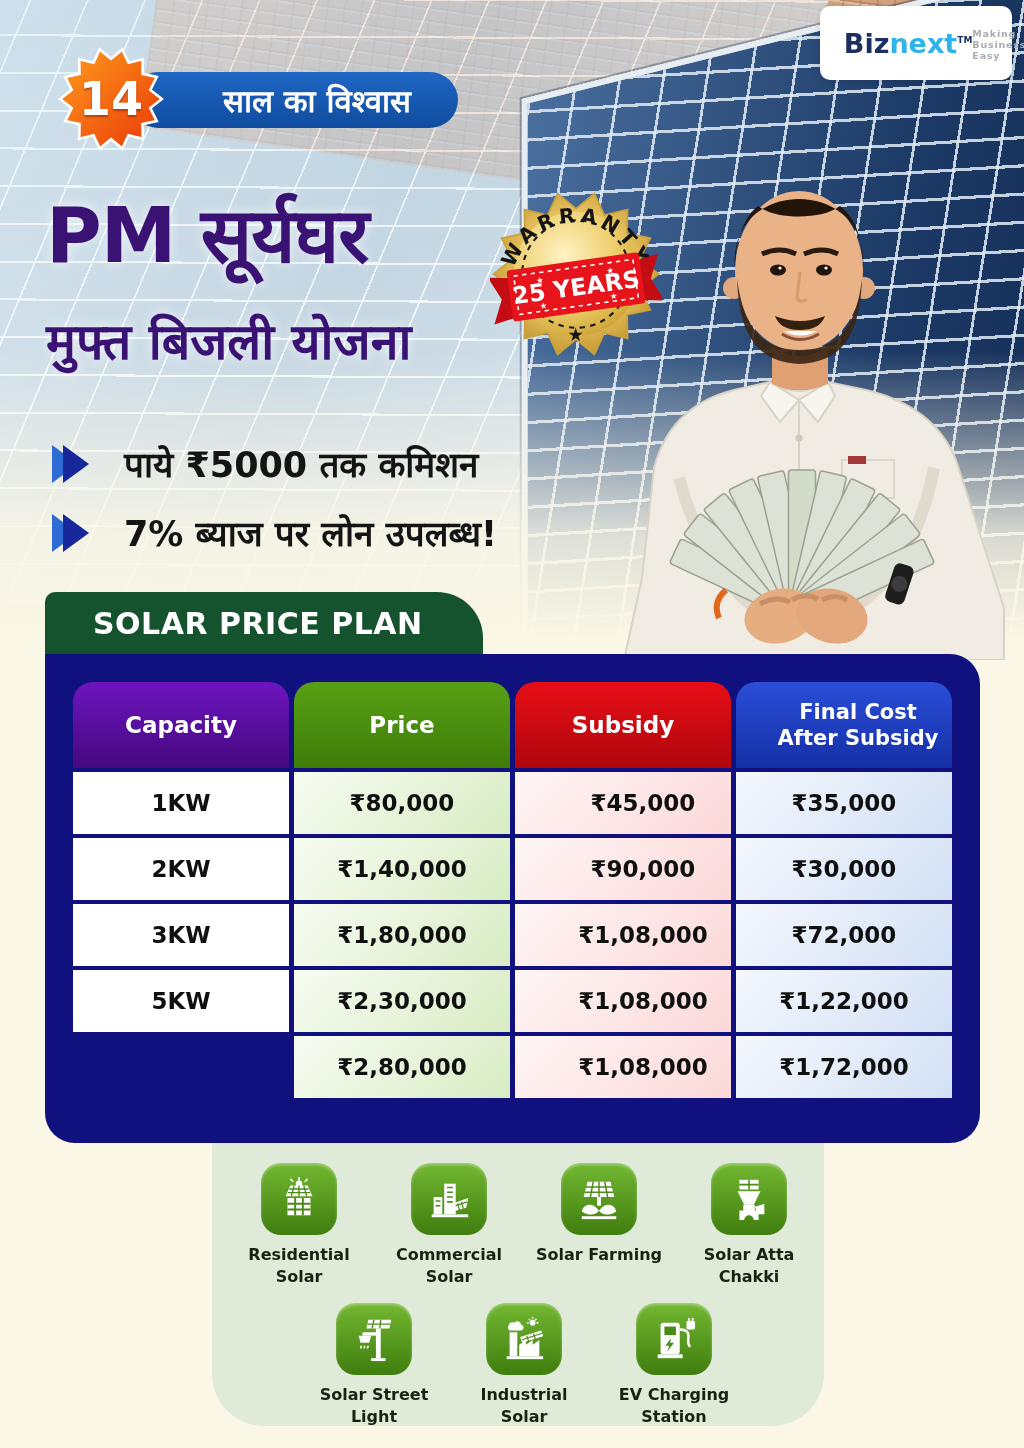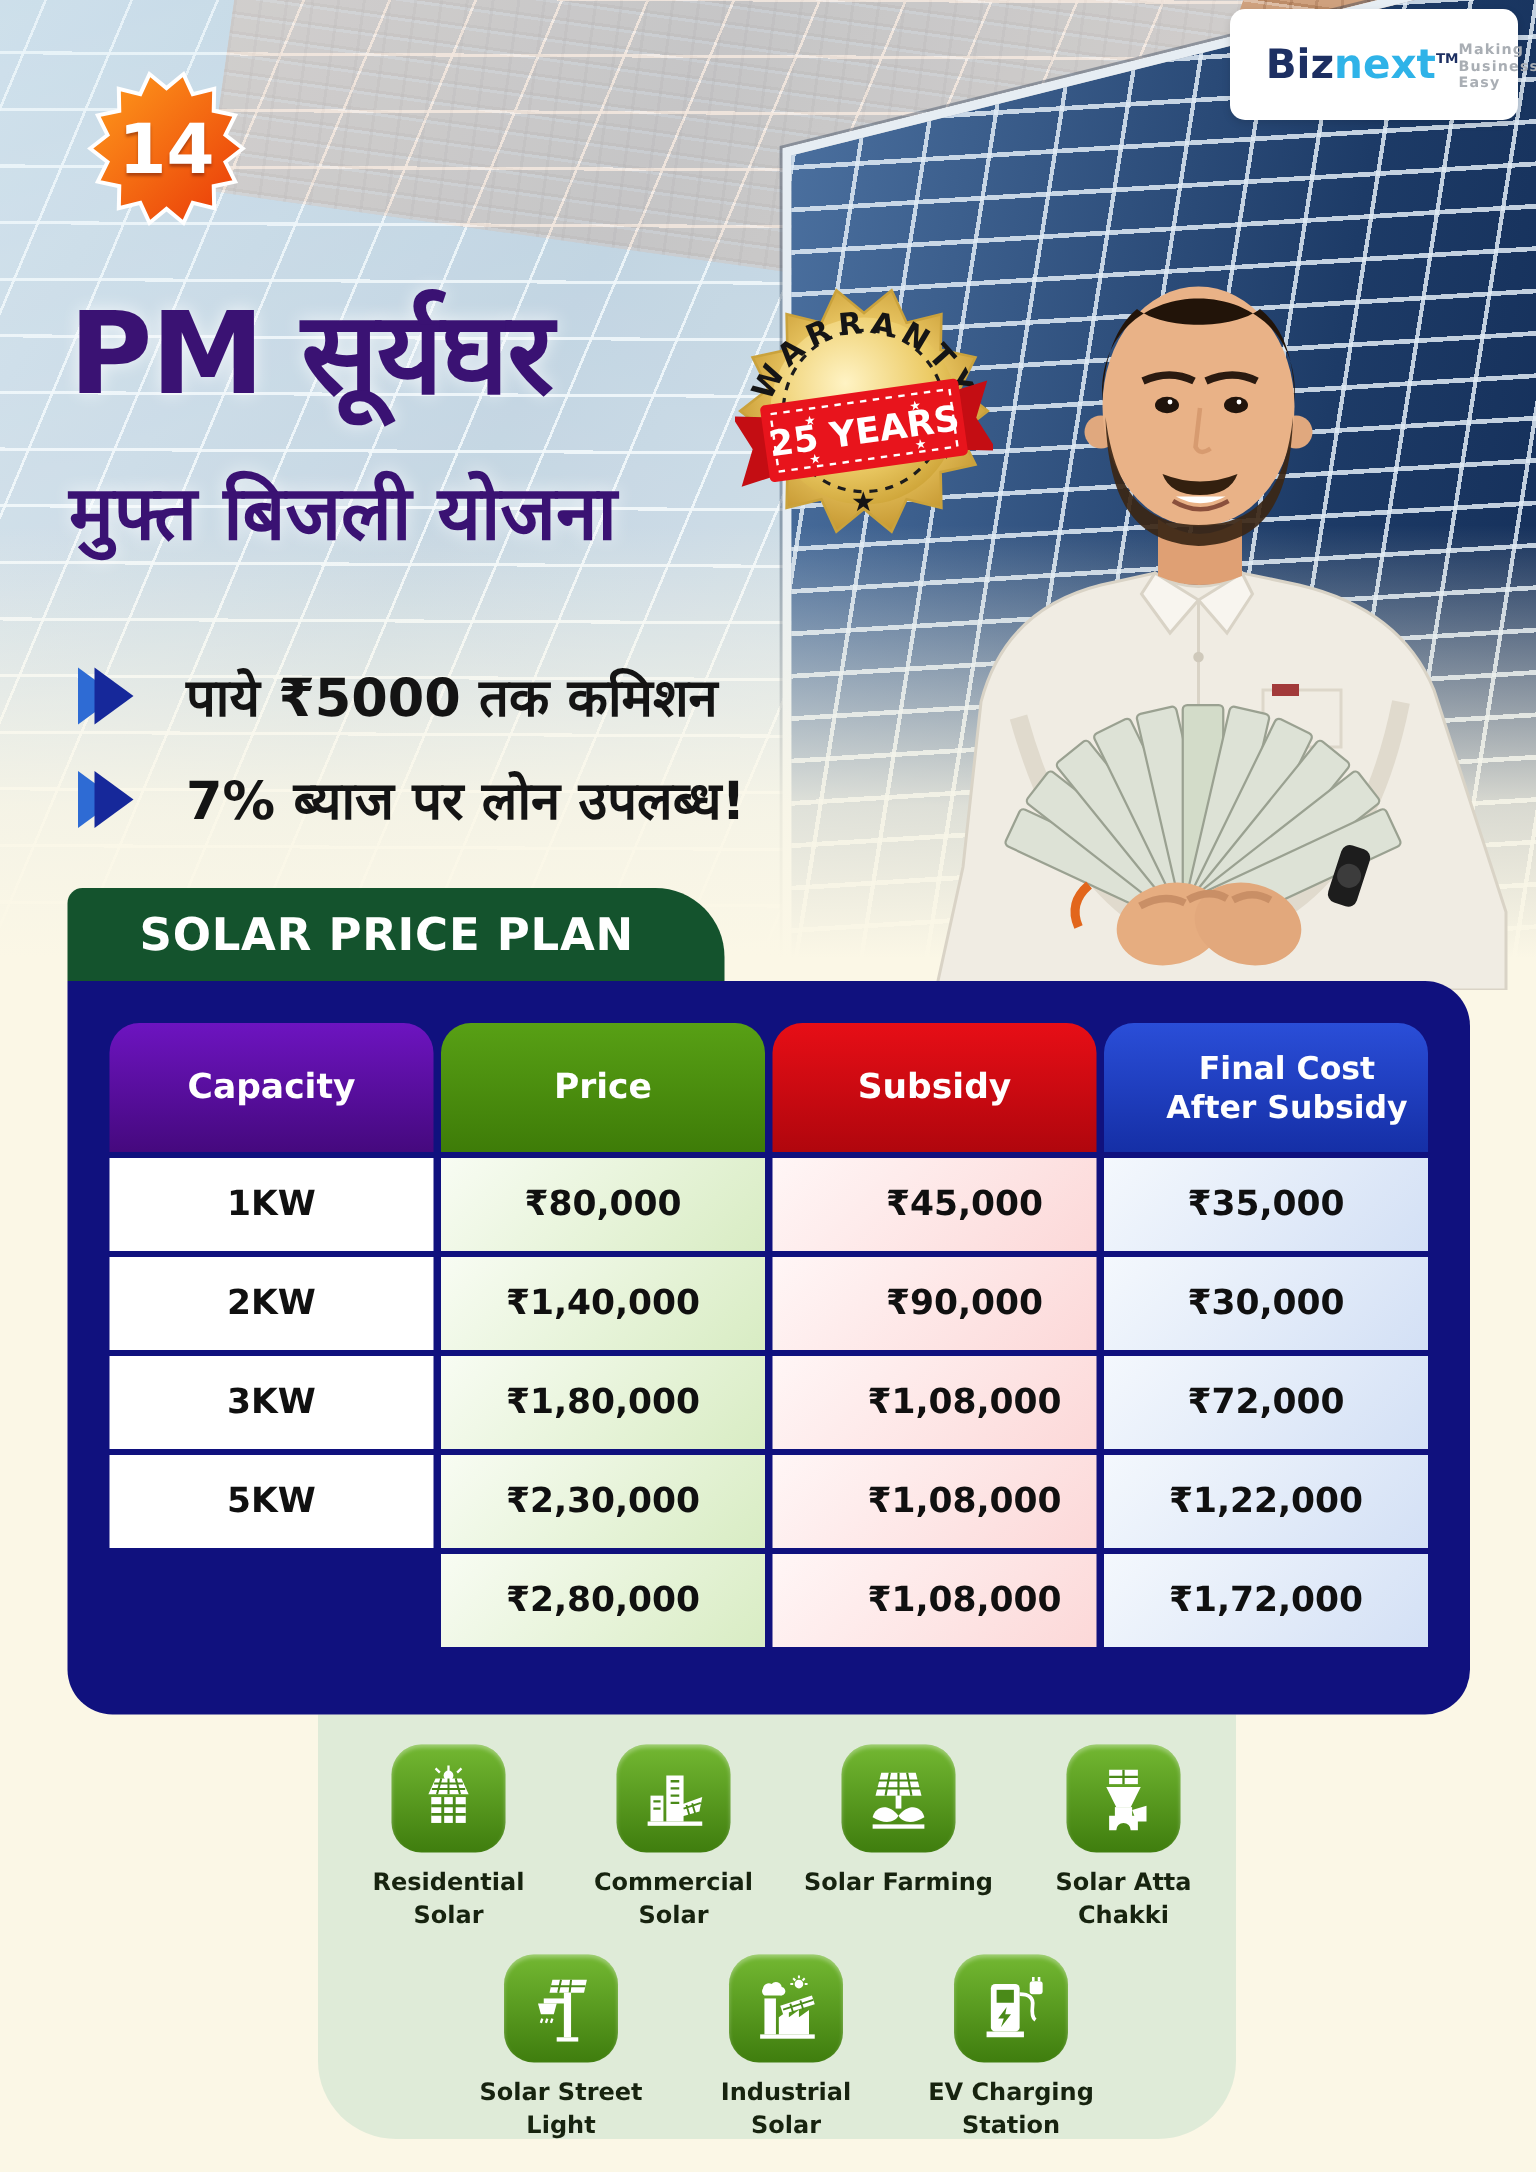--- a/index.html
+++ b/index.html
@@ -202,20 +202,23 @@
     <g transform="rotate(-14 196 478)">
         <ellipse cx="196" cy="478" rx="36" ry="27" fill="#e6ad80"></ellipse>
       </g>
     <g transform="rotate(14 248 478)">
         <ellipse cx="248" cy="478" rx="36" ry="27" fill="#e2a87c"></ellipse>
       </g>
     <path d="M176,466 q16,-9 30,-2 M208,462 q14,-8 26,-1 M238,462 q13,-7 25,0" stroke="#c98f66" stroke-width="5" fill="none"></path>
   </svg>
 
   <div class="trust">
+    <div class="trust-pill">
+      <span>साल का विश्वास</span>
+    </div>
     <div class="trust-star">
       <svg viewBox="0 0 100 100" aria-hidden="true">
         <defs>
           <linearGradient id="orange" x1="0" y1="0" x2="1" y2="1">
             <stop offset="0" stop-color="#ff9d1c"></stop>
               <stop offset="1" stop-color="#e93708"></stop>
           </linearGradient>
         </defs>
         <polygon fill="url(#orange)" stroke="#ffffff" stroke-width="2.5" points="98,50 87.1,58.5 93.2,70.8 79.7,73.7 80,87.5 66.5,84.2 60.7,96.8 50,88 39.3,96.8 33.5,84.2 20,87.5 20.3,73.7 6.8,70.8 12.9,58.5 2,50 12.9,41.5 6.8,29.2 20.3,26.3 20,12.5 33.5,15.8 39.3,3.2 50,12 60.7,3.2 66.5,15.8 80,12.5 79.7,26.3 93.2,29.2 87.1,41.5"></polygon>
       </svg>

